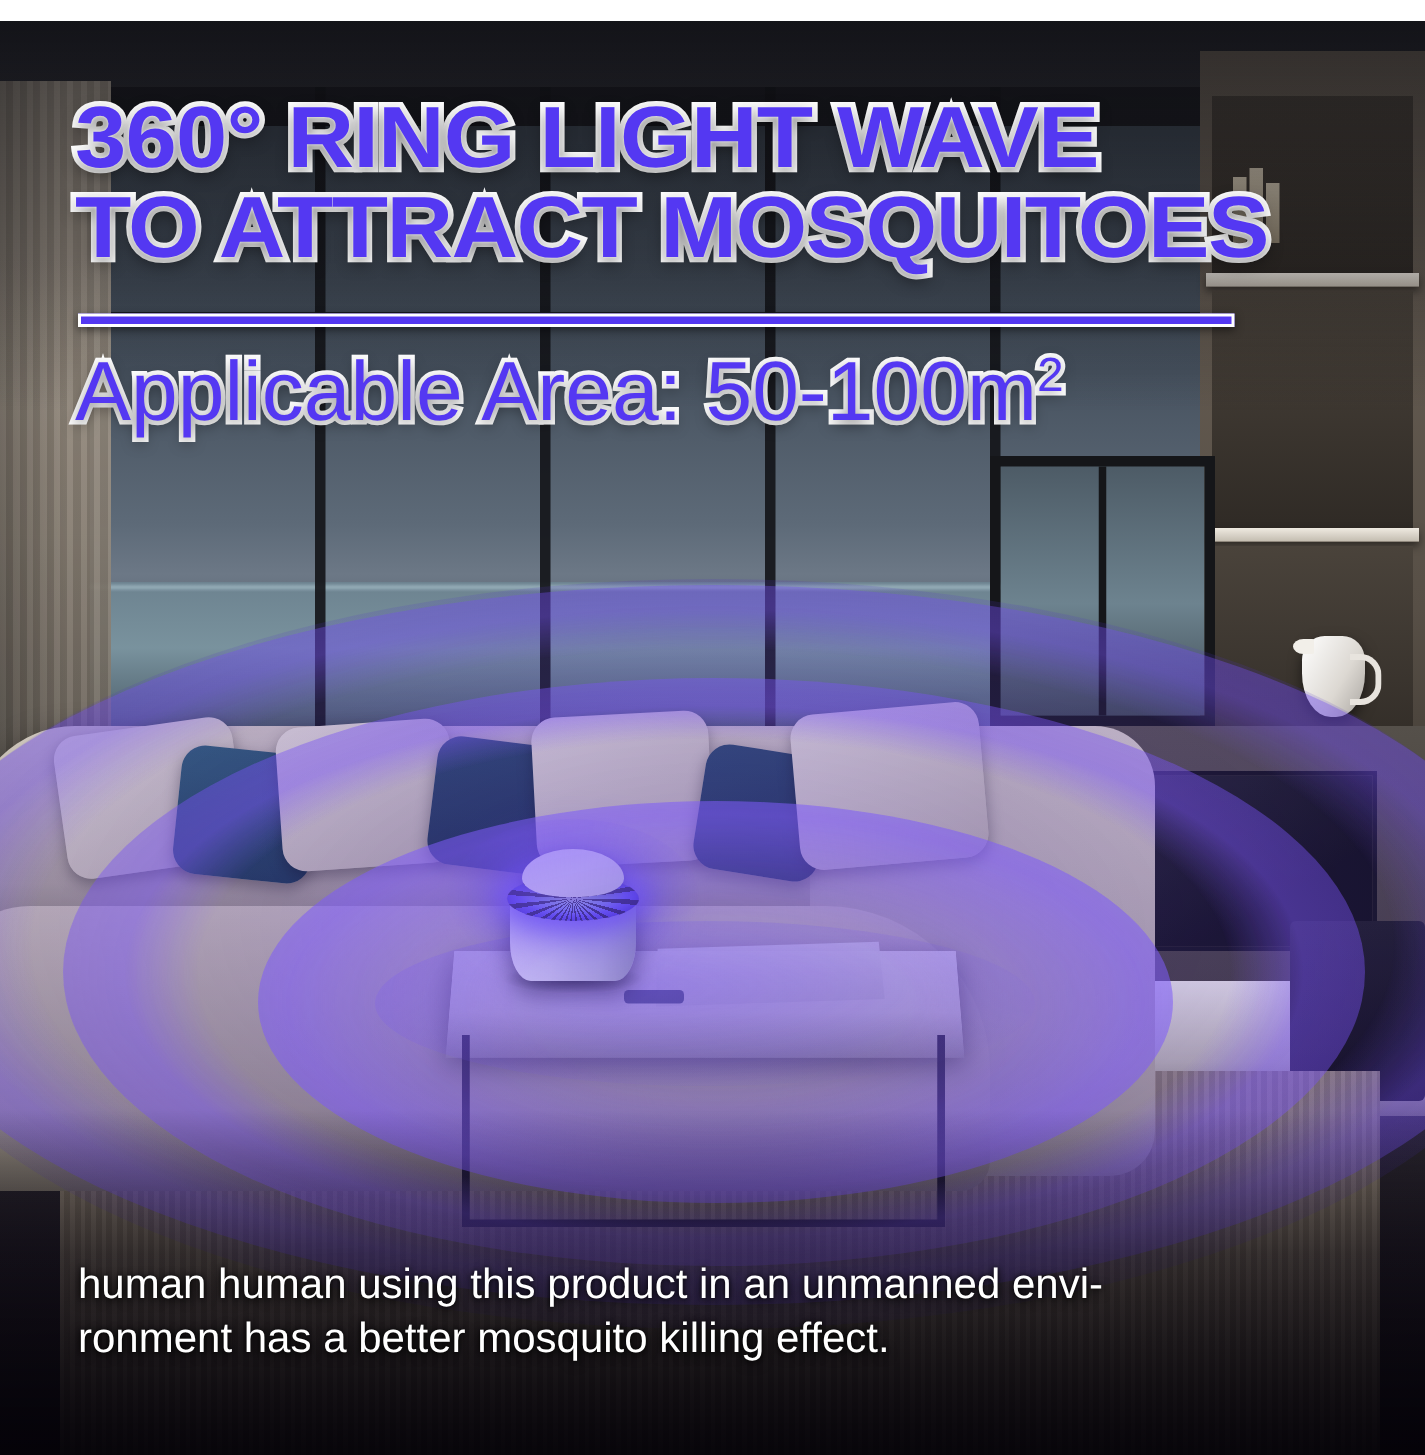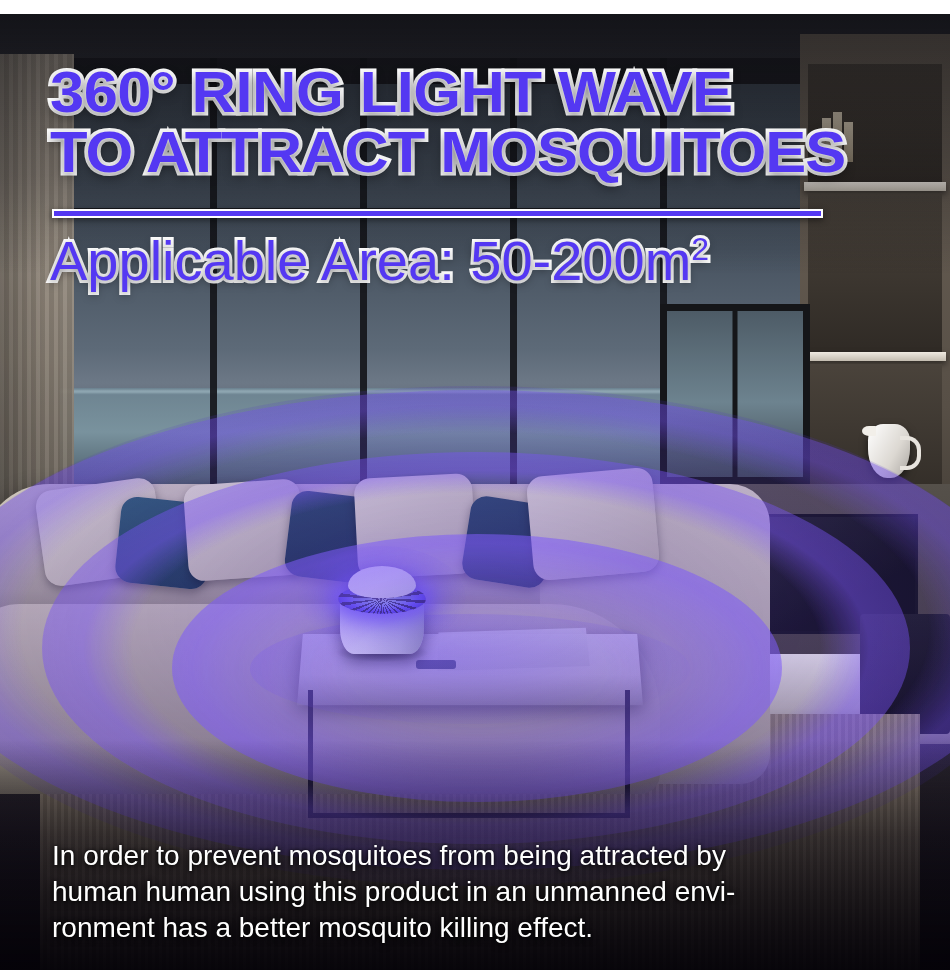--- a/index.html
+++ b/index.html
@@ -453,24 +453,23 @@
   <div class="text-layer">
 
     <div class="headline">
       <span class="hl hl1">360° RING LIGHT WAVE</span>
       <span class="hl hl2">TO ATTRACT MOSQUITOES</span>
     </div>
 
     <div class="divider"></div>
 
     <div class="subtitle">
-      <span>Applicable Area: 50-200m</span><sup>2</sup>
+      <span>Applicable Area: 50-100m</span><sup>2</sup>
     </div>
 
     <div class="caption">
-      <span>In order to prevent mosquitoes from being attracted by</span>
       <span>human human using this product in an unmanned envi-</span>
       <span>ronment has a better mosquito killing effect.</span>
     </div>
 
   </div>
 
 </div>
 
 </body></html>

